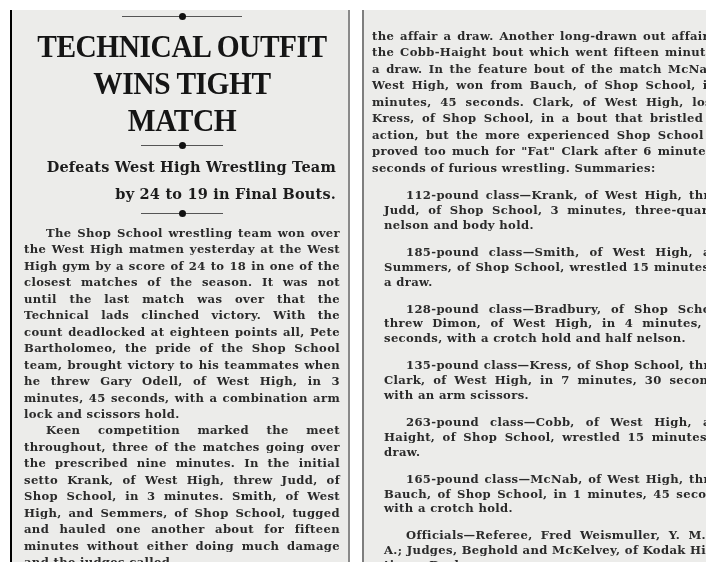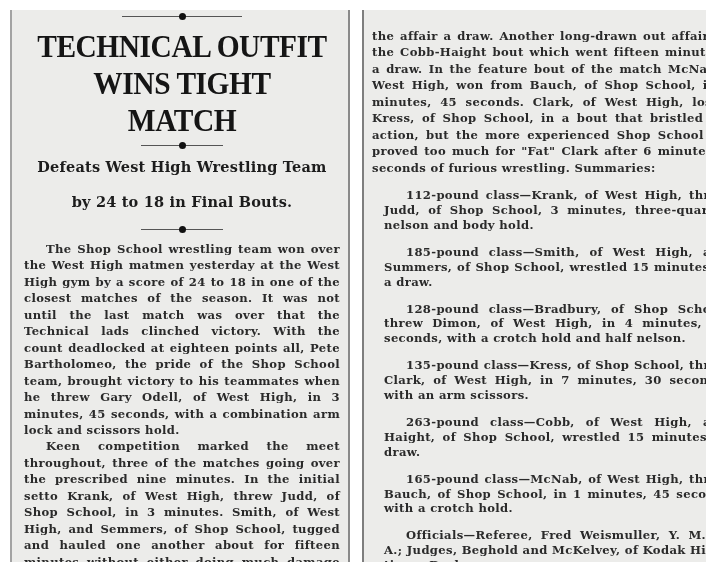--- a/index.html
+++ b/index.html
@@ -1,32 +1,32 @@
 <!DOCTYPE html>
 <html><head>
 <meta charset="utf-8">
 <style>
   html, body { margin: 0; padding: 0; background: #ffffff; }
   body { width: 706px; height: 573px; position: relative; overflow: hidden; font-family: "DejaVu Serif", serif; color: #1e1e1e; }
   .col {
     position: absolute; top: 10px; background: #ececea;
     box-sizing: border-box; overflow: hidden;
   }
-  .col-left { left: 10px; width: 340px; height: 552px; border-left: 2px solid #a3a3a3; border-right: 2px solid #8a8a8a; padding: 0 8px 0 12px; }
+  .col-left { left: 10px; width: 340px; height: 552px; border-left: 2px solid #000000; border-right: 2px solid #8a8a8a; padding: 0 8px 0 12px; }
   .col-right { left: 362px; width: 388px; height: 552px; border-left: 2px solid #7e7e7e; border-right: 2px solid #9a9a9a; padding: 16px 8px 0 8px; }
   .dash-ornament { position: relative; height: 10px; margin: 0 auto; }
   .dash-ornament .line { position: absolute; top: 4px; left: 0; right: 0; height: 1px; background: #555; }
   .dash-ornament .dot { position: absolute; top: 1px; left: 50%; margin-left: -3px; width: 7px; height: 7px; border-radius: 50%; background: #111; }
   .headline {
     font-family: "Liberation Serif", serif; font-weight: bold; font-size: 32px; line-height: 37px;
     letter-spacing: -0.5px; text-align: center; margin: 0; color: #151515; transform: scaleX(0.92);
   }
   .subhead {
     font-family: "DejaVu Serif", serif; font-weight: bold; font-size: 14.5px; line-height: 23px;
-    text-align: center; margin: 12px; color: #1c1c1c; letter-spacing: 0.2px;
+    text-align: right; margin: 4px; color: #1c1c1c; letter-spacing: 0.2px;
   }
   .body-text {
     font-family: "DejaVu Serif", serif; font-size: 11.6px; line-height: 16.45px; text-align: justify;
     margin: 0; color: #2a2a2a; letter-spacing: 0.35px; font-weight: bold;
   }
   .indent { text-indent: 22px; }
   .summary p { margin: 12px; text-indent: 22px; }
   .summary .body-text { line-height: 14.9px; }
 </style>
 </head>
@@ -37,21 +37,21 @@
       <div class="line"></div>
       <div class="dot"></div>
     </div>
   <h1 class="headline" style="margin-top:6px;">TECHNICAL OUTFIT</h1>
   <h1 class="headline">WINS TIGHT MATCH</h1>
   <div class="dash-ornament" style="width:82px;margin-top:2px;">
       <div class="line"></div>
       <div class="dot"></div>
     </div>
   <h2 class="subhead" style="margin-top:4px;">Defeats West High Wrestling Team</h2>
-  <h2 class="subhead">by 24 to 18 in Final Bouts.</h2>
+  <h2 class="subhead">by 24 to 19 in Final Bouts.</h2>
   <div class="dash-ornament" style="width:82px;margin-top:4px;margin-bottom:6px;">
       <div class="line"></div>
       <div class="dot"></div>
     </div>
   <p class="body-text indent">The Shop School wrestling team won over the West High matmen yesterday at the West High gym by a score of 24 to 18 in one of the closest matches of the season. It was not until the last match was over that the Technical lads clinched victory. With the count deadlocked at eighteen points all, Pete Bartholomeo, the pride of the Shop School team, brought victory to his teammates when he threw Gary Odell, of West High, in 3 minutes, 45 seconds, with a combination arm lock and scissors hold.</p>
   <p class="body-text indent">Keen competition marked the meet throughout, three of the matches going over the prescribed nine minutes. In the initial setto Krank, of West High, threw Judd, of Shop School, in 3 minutes. Smith, of West High, and Semmers, of Shop School, tugged and hauled one another about for fifteen minutes without either doing much damage and the judges called</p>
 </div>
 
 <div class="col col-right">
   <p class="body-text" style="margin-top:2px;">the affair a draw. Another long-drawn out affair was the Cobb-Haight bout which went fifteen minutes to a draw. In the feature bout of the match McNab, of West High, won from Bauch, of Shop School, in 13 minutes, 45 seconds. Clark, of West High, lost to Kress, of Shop School, in a bout that bristled with action, but the more experienced Shop School man proved too much for "Fat" Clark after 6 minutes, 30 seconds of furious wrestling. Summaries:</p>

